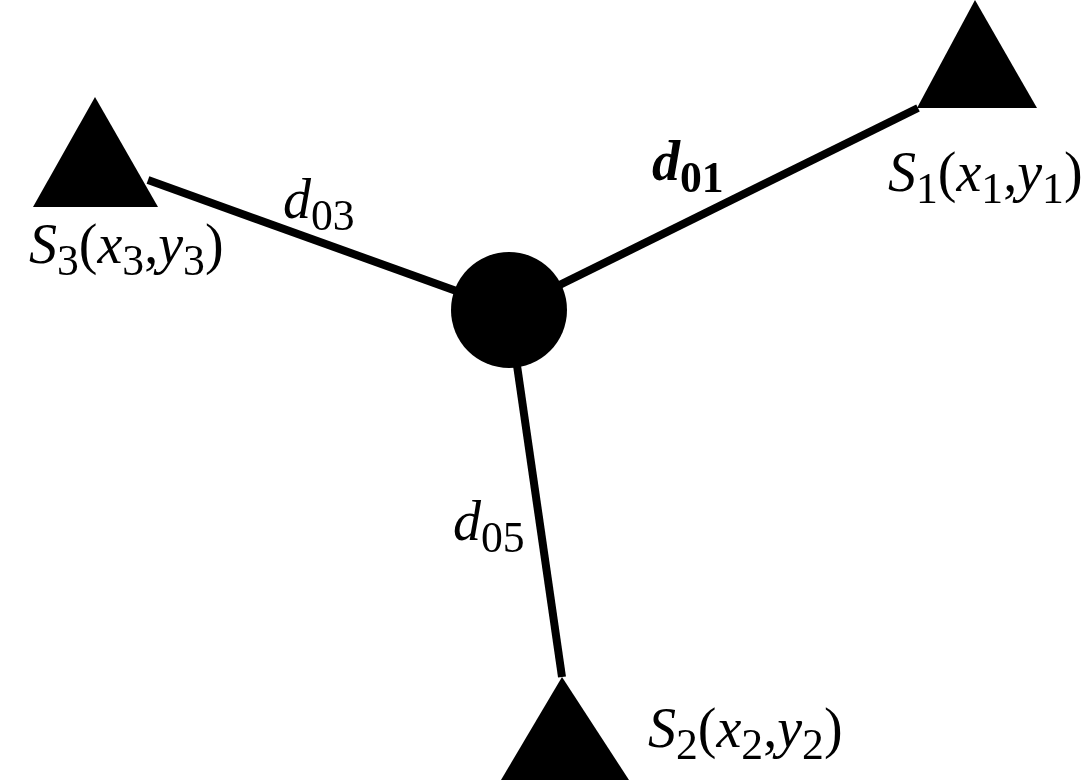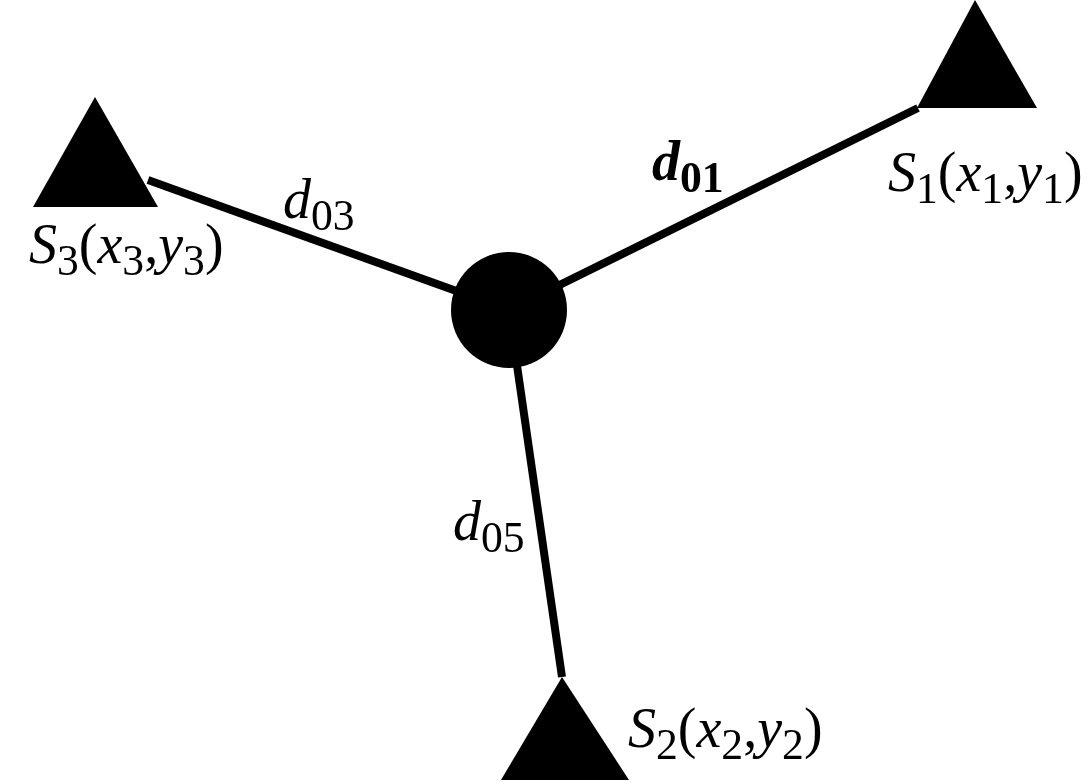--- a/index.html
+++ b/index.html
@@ -54,21 +54,21 @@
     <polygon points="975,0 917,108 1037,108" fill="#000000"></polygon>
     <polygon points="562,677 501,780 629,780" fill="#000000"></polygon>
     <polygon points="95,97 33,207 158,207" fill="#000000"></polygon>
 
     <circle cx="509" cy="310" r="58" fill="#000000"></circle>
   </svg>
 
 
   <div class="lbl" style="left:888px; top:144px;"><span class="it">S</span><span class="sb">1</span><span class="up">(</span><span class="it">x</span><span class="sb">1</span><span class="up">,</span><span class="it">y</span><span class="sb">1</span><span class="up">)</span></div>
 
-  <div class="lbl" style="left:628px; top:700px;"><span class="it">S</span><span class="sb">2</span><span class="up">(</span><span class="it">x</span><span class="sb">2</span><span class="up">,</span><span class="it">y</span><span class="sb">2</span><span class="up">)</span></div>
+  <div class="lbl" style="left:648px; top:700px;"><span class="it">S</span><span class="sb">2</span><span class="up">(</span><span class="it">x</span><span class="sb">2</span><span class="up">,</span><span class="it">y</span><span class="sb">2</span><span class="up">)</span></div>
 
   <div class="lbl" style="left:0px; top:216px;margin-left:29px;"><span class="it">S</span><span class="sb">3</span><span class="up">(</span><span class="it">x</span><span class="sb">3</span><span class="up">,</span><span class="it">y</span><span class="sb">3</span><span class="up">)</span></div>
 
   <div class="lbl" style="left:652px; top:133px;font-weight:bold;"><span class="it">d</span><span class="sb">01</span></div>
 
   <div class="lbl" style="left:453px; top:493px;"><span class="it">d</span><span class="sb">05</span></div>
 
   <div class="lbl" style="left:283px; top:171px;"><span class="it">d</span><span class="sb">03</span></div>
 
 </div>

